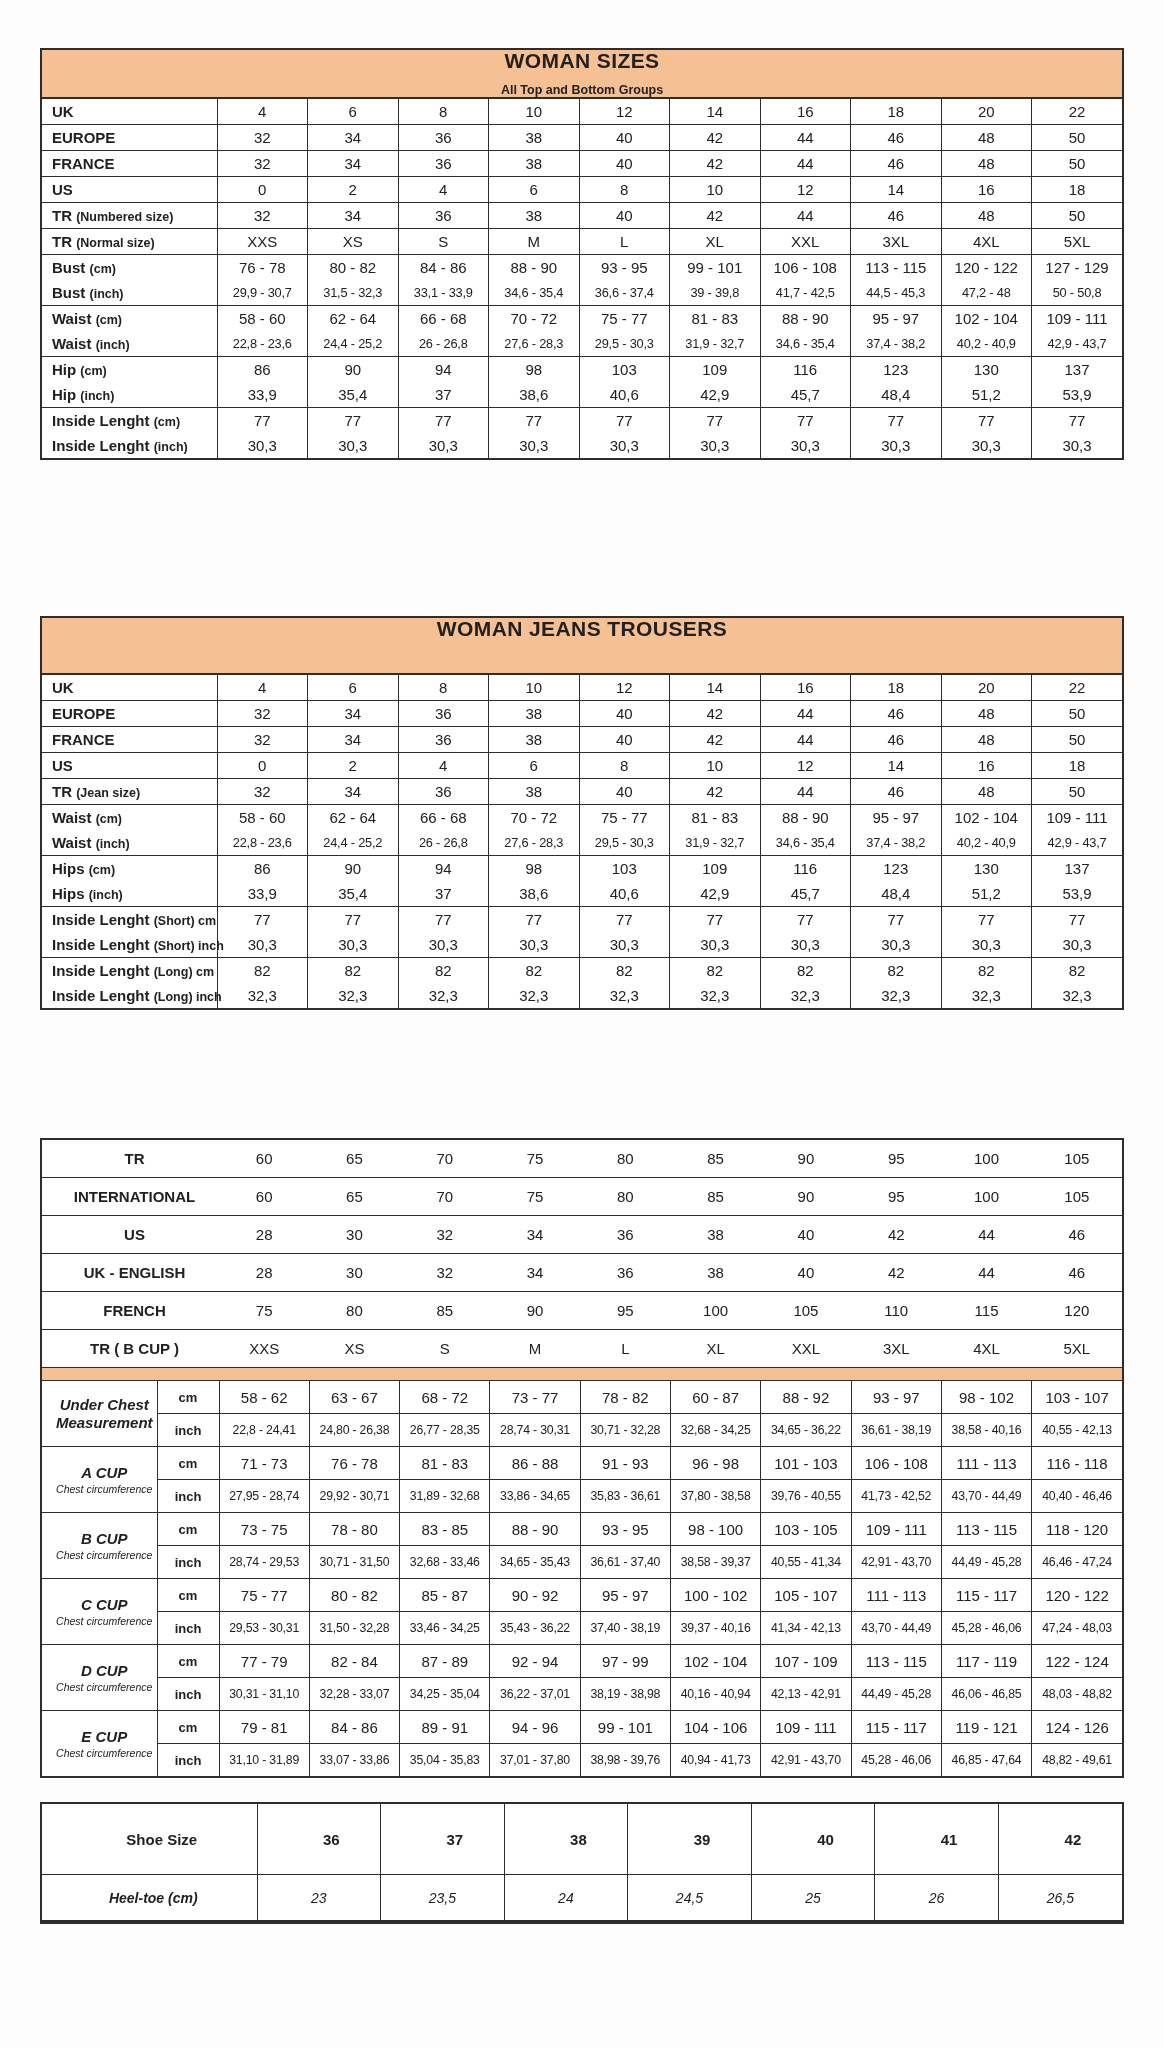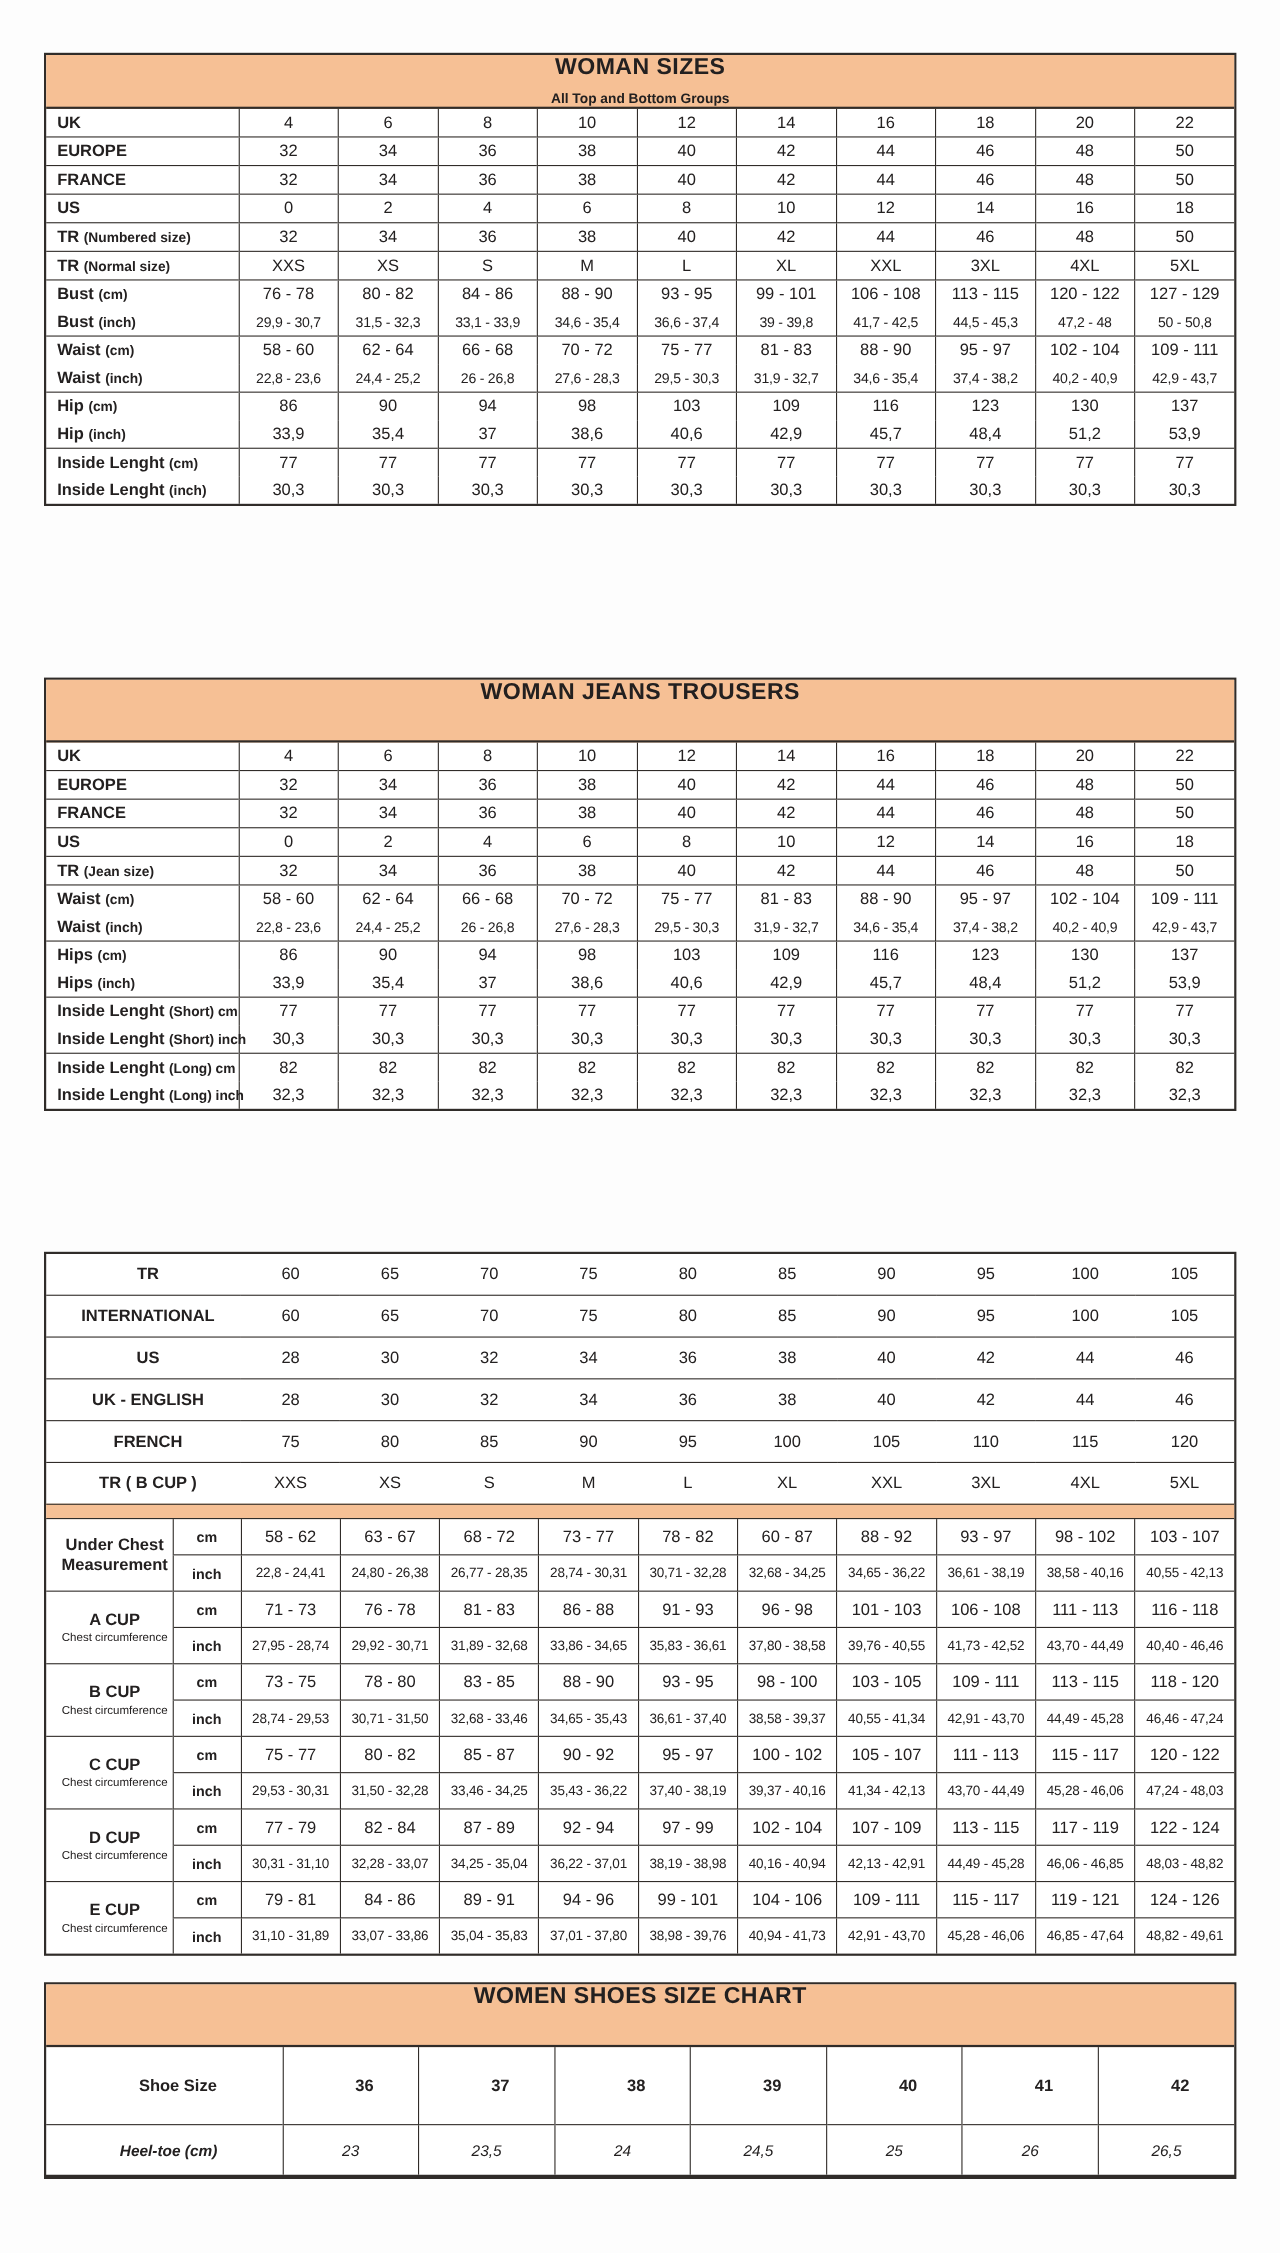--- a/index.html
+++ b/index.html
@@ -54,21 +54,21 @@
     border-top:1.5px solid var(--border);border-bottom:1.5px solid var(--border);}
 
   
   .cup td{border-left:1.4px solid var(--border);border-top:1.4px solid var(--border);
     height:32px;text-align:center;}
   .cup td.cuplbl{border-left:none;}
   .cup tbody.first tr.first td{border-top:none;}
   .cup .unit{font-weight:bold;font-size:13px;}
   .cup .val{font-size:15px;}
   .cup .val.smx{font-size:12.3px;letter-spacing:-.2px;}
-  .cuplbl{text-align:left;padding-left:12px;font-weight:bold;font-size:15px;line-height:1.15;}
+  .cuplbl{text-align:left;padding-left:12px;font-weight:bold;font-size:15px;line-height:1.15;font-style:italic;}
   .cuplbl .sub{font-size:10.5px;font-weight:normal;margin-top:2px;}
 
   
   .shoes td{border-left:1.5px solid var(--border);border-top:1.5px solid var(--border);text-align:center;}
   .shoes td.lbl{border-left:none;}
   .shoes tr.first td{border-top:none;padding-left:27px;}
   .shoes tr.r1 td{height:70px;font-weight:bold;font-size:15px;}
   .shoes tr.r2 td{height:45px;font-size:14px;font-style:italic;}
   .shoes td.lbl{font-size:15px;}
 </style>
@@ -815,23 +815,20 @@
             <td class="val smx">45,28 - 46,06</td>
             <td class="val smx">46,85 - 47,64</td>
             <td class="val smx">48,82 - 49,61</td>
           </tr>
         </tbody>
       </table>
     </div>
 </div>
 
 <div class="tbl t4">
-  <div class="band one">
-    <div class="band-title">WOMEN SHOES SIZE CHART</div>
-  </div>
   <div id="sh-body">
       <table class="shoes">
         <colgroup>
           <col style="width: 215px;">
           <col>
           <col>
           <col>
           <col>
           <col>
           <col>

